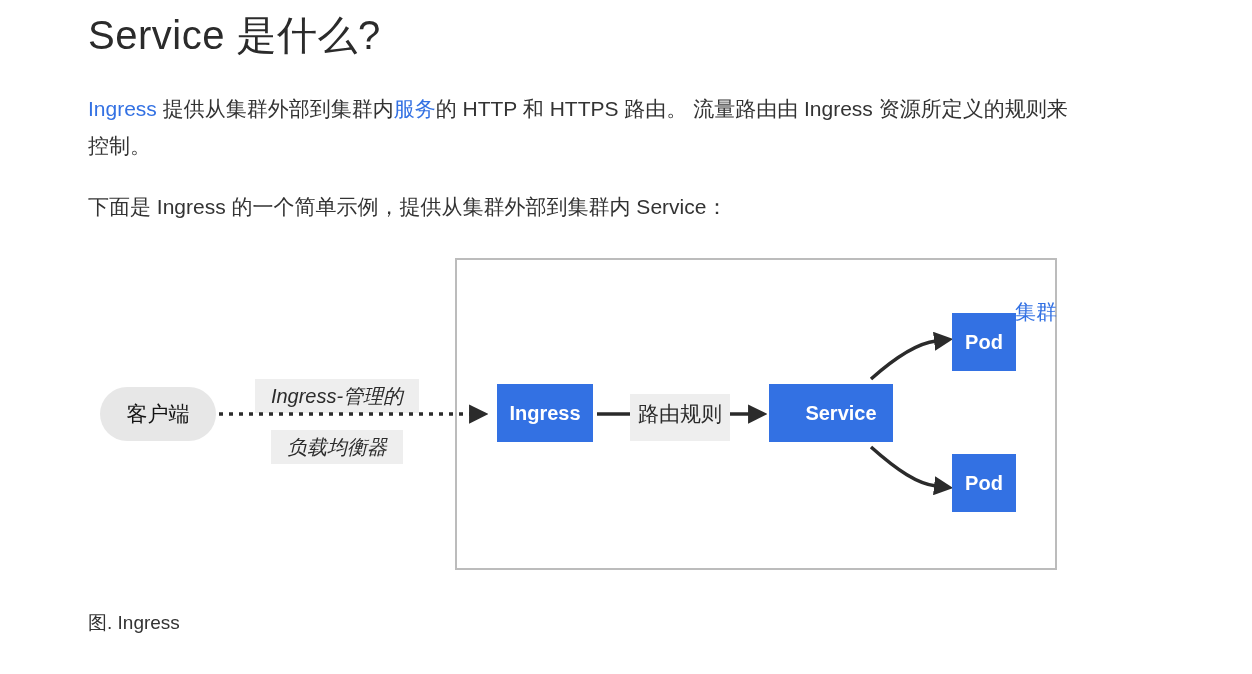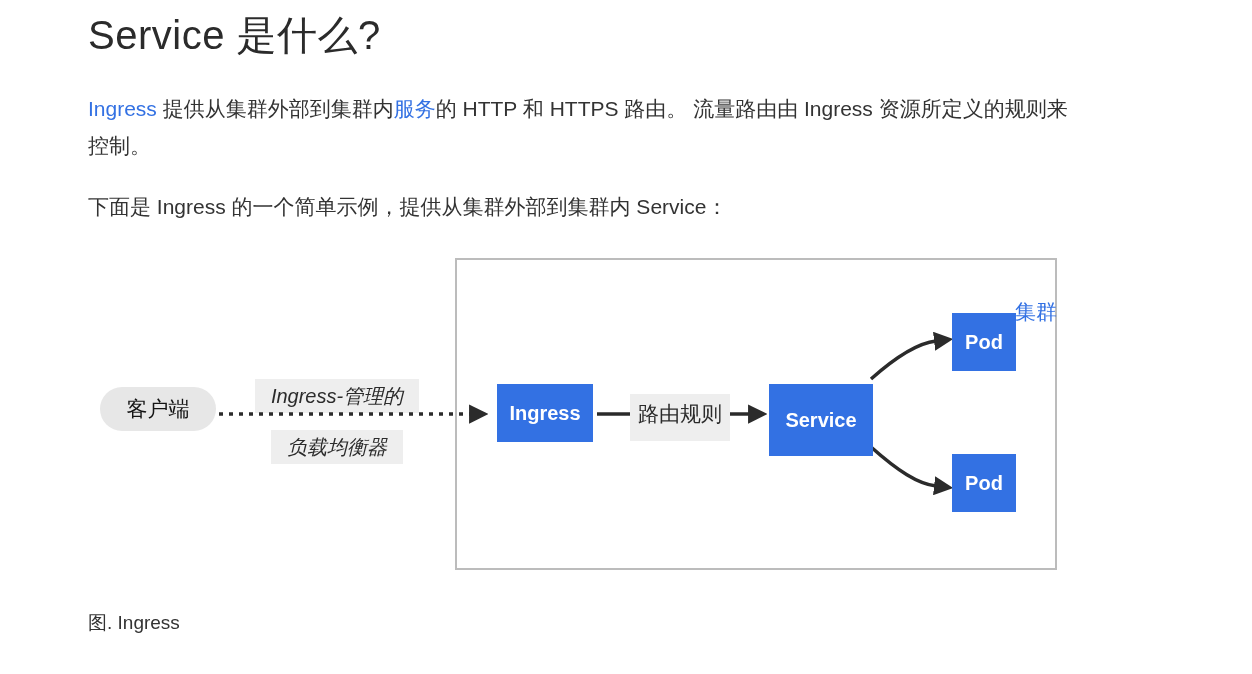--- a/index.html
+++ b/index.html
@@ -28,41 +28,41 @@
   
   .cluster-box{
     position:absolute;left:455px;top:258px;width:598px;height:308px;
     border:2px solid var(--cluster-border,#bcbcbc);background:#ffffff;z-index:0;
   }
   .cluster-label{
     position:absolute;left:455px;top:266px;width:602px;text-align:right;
     font-size:21px;font-weight:500;color:var(--accent-blue,#3371e3);z-index:2;margin-top:32px;
   }
   .client-pill{
-    position:absolute;left:100px;top:387px;width:116px;height:44px;
+    position:absolute;left:100px;top:387px;width:116px;height:54px;
     background:var(--client-bg,#e7e7e7);border-radius:27px;
     display:flex;align-items:center;justify-content:center;
     font-size:21px;font-weight:500;color:#141414;z-index:2;
   }
   .lb-label{
     position:absolute;left:250px;top:379px;width:174px;text-align:center;
     font-size:20px;color:#2b2b2b;z-index:2;
   }
   .lb-label span{
     display:inline-block;background:var(--label-bg,#efefef);
     line-height:34px;padding:0 16px;font-style:italic;
   }
   .lb-line2{margin-top:17px;}
   .node{
     position:absolute;display:flex;align-items:center;justify-content:center;
     background:var(--accent-blue,#3371e3);color:var(--node-text,#ffffff);
     font-size:20px;font-weight:700;z-index:2;
   }
   .node-ingress{left:497px;top:384px;width:96px;height:58px;}
-  .node-service{left:769px;top:384px;width:104px;height:72px;}
+  .node-service{left:769px;top:384px;width:104px;height:58px;padding-left:20px;}
   .node-pod-top{left:952px;top:313px;width:64px;height:58px;}
   .node-pod-bottom{left:952px;top:454px;width:64px;height:58px;}
   .route-label{
     position:absolute;left:630px;top:394px;width:100px;height:47px;
     background:var(--label-bg,#ececec);text-align:center;line-height:40px;
     font-size:21px;color:#2b2b2b;z-index:2;
   }
   .arrow-layer{position:absolute;left:0;top:0;width:1252px;height:674px;pointer-events:none;}
   .arrow-under{z-index:1;}
   .arrow-over{z-index:3;}

